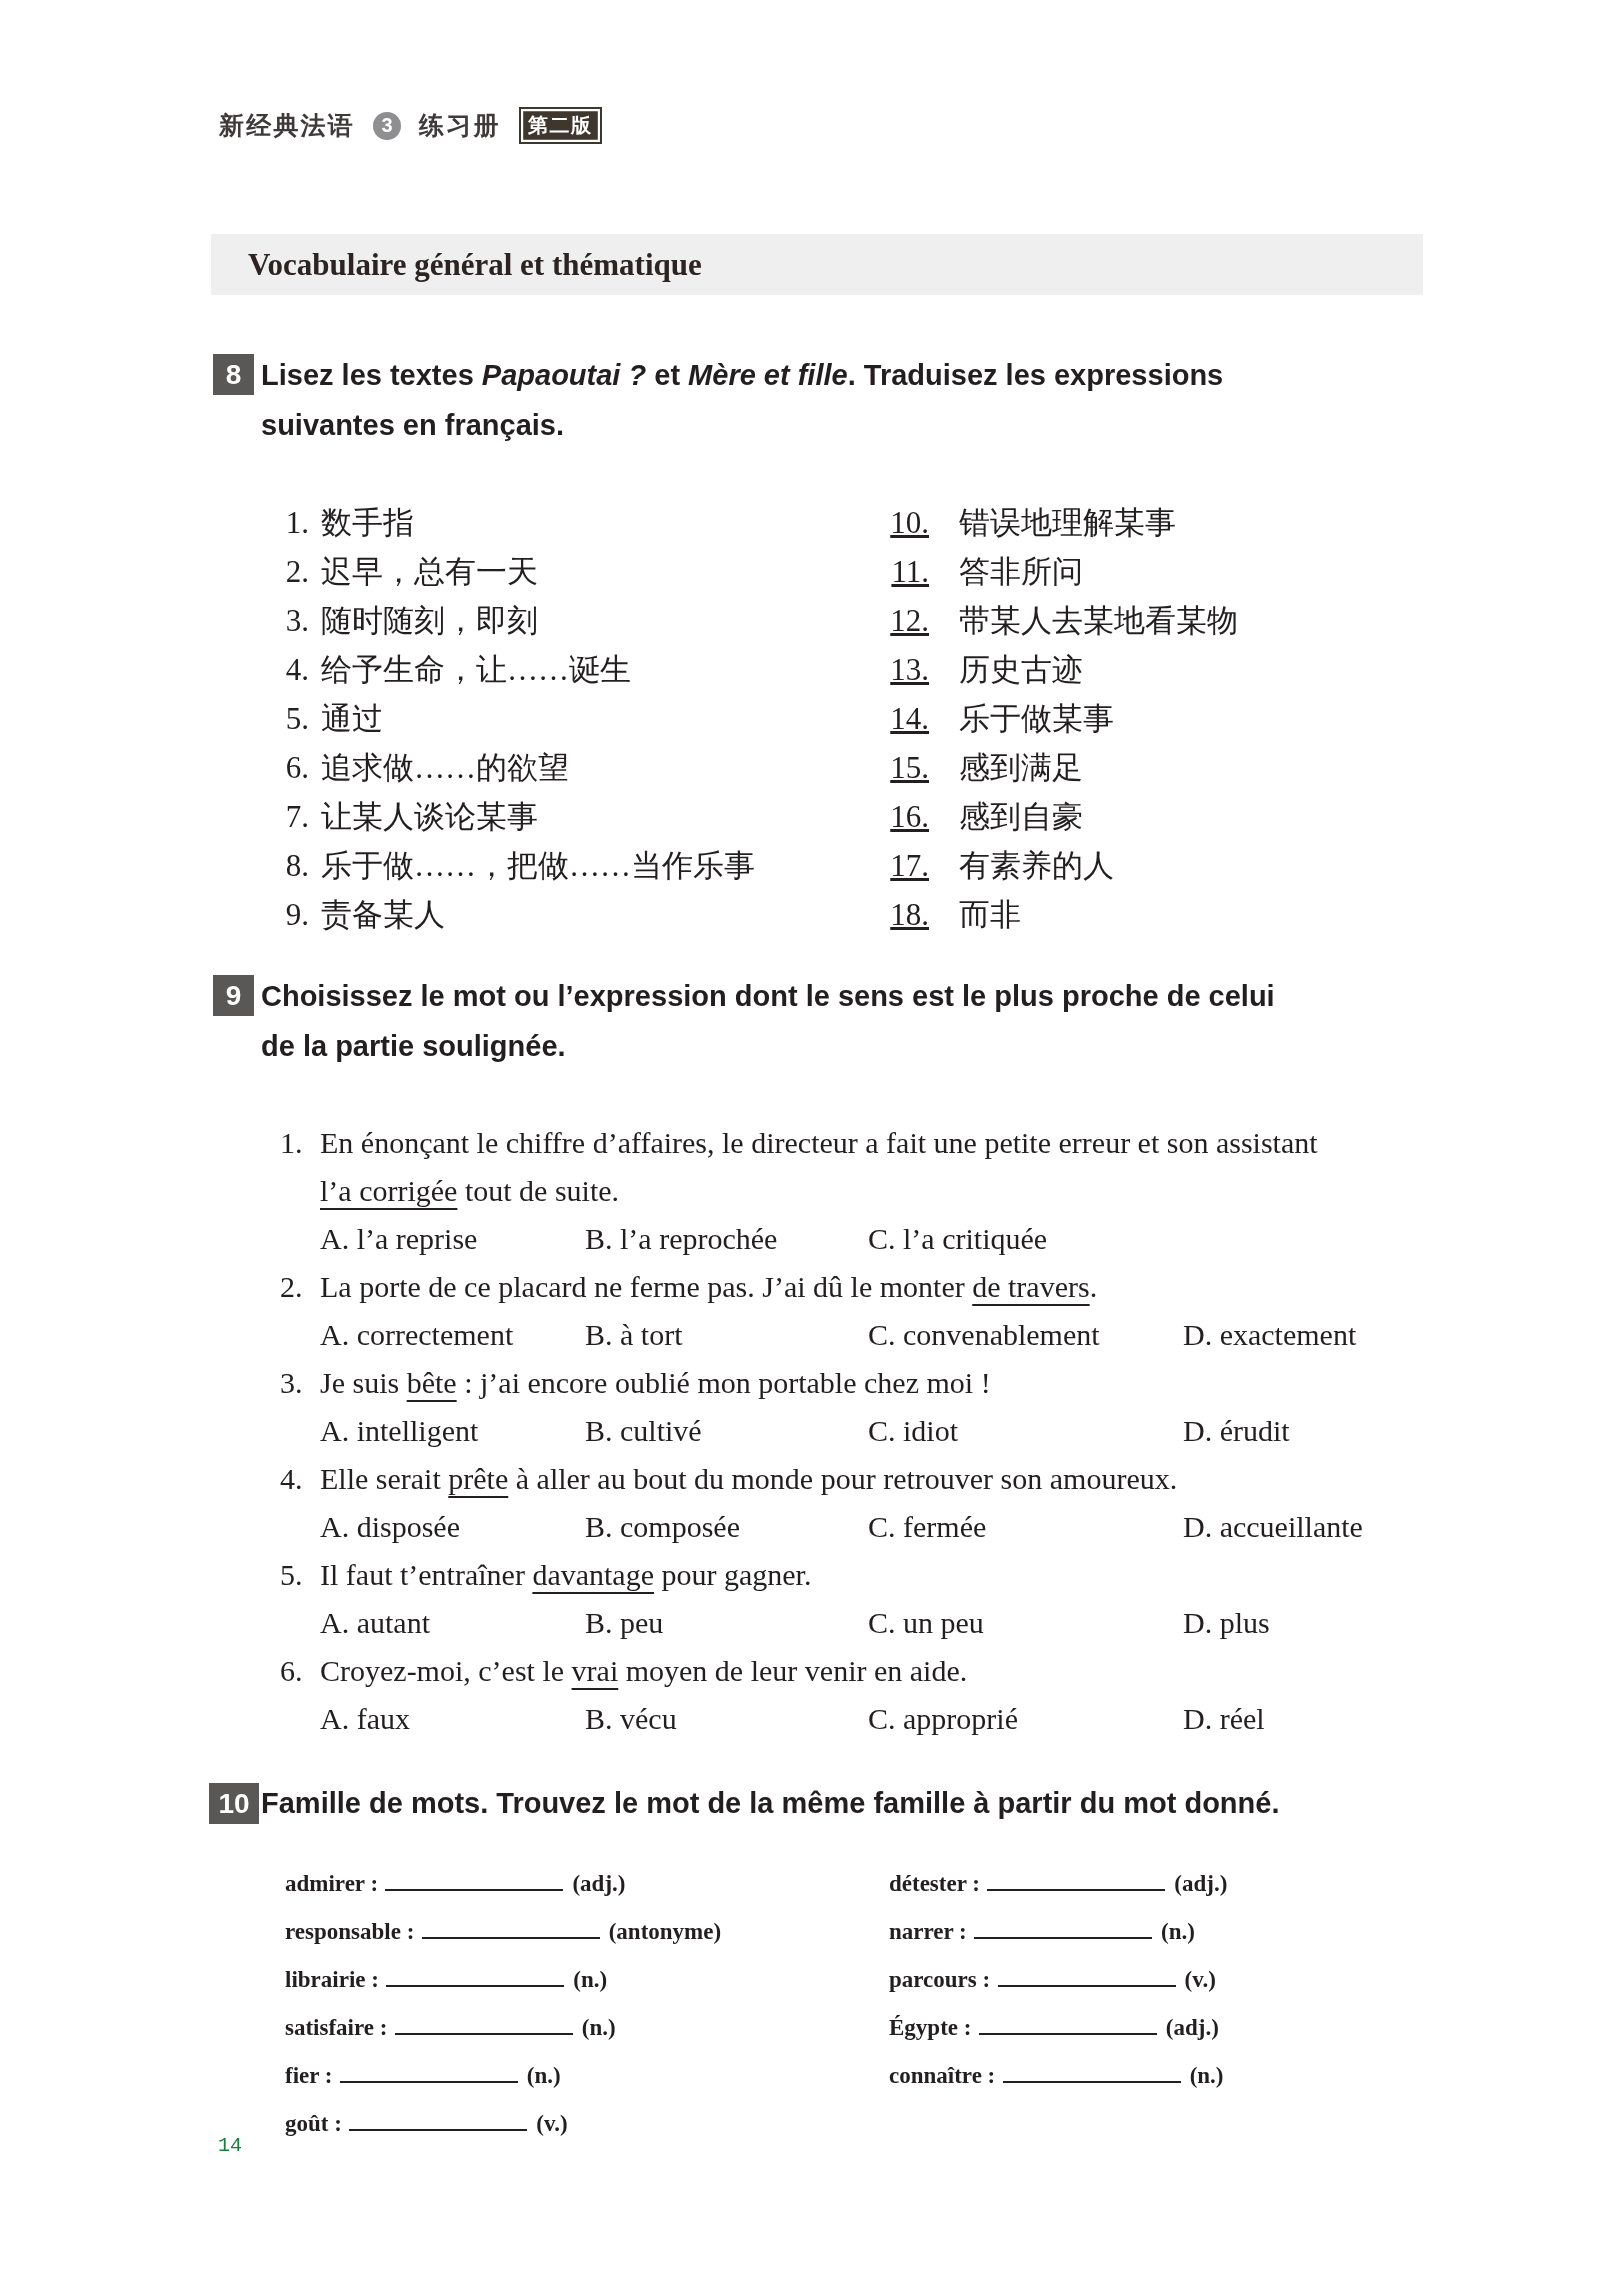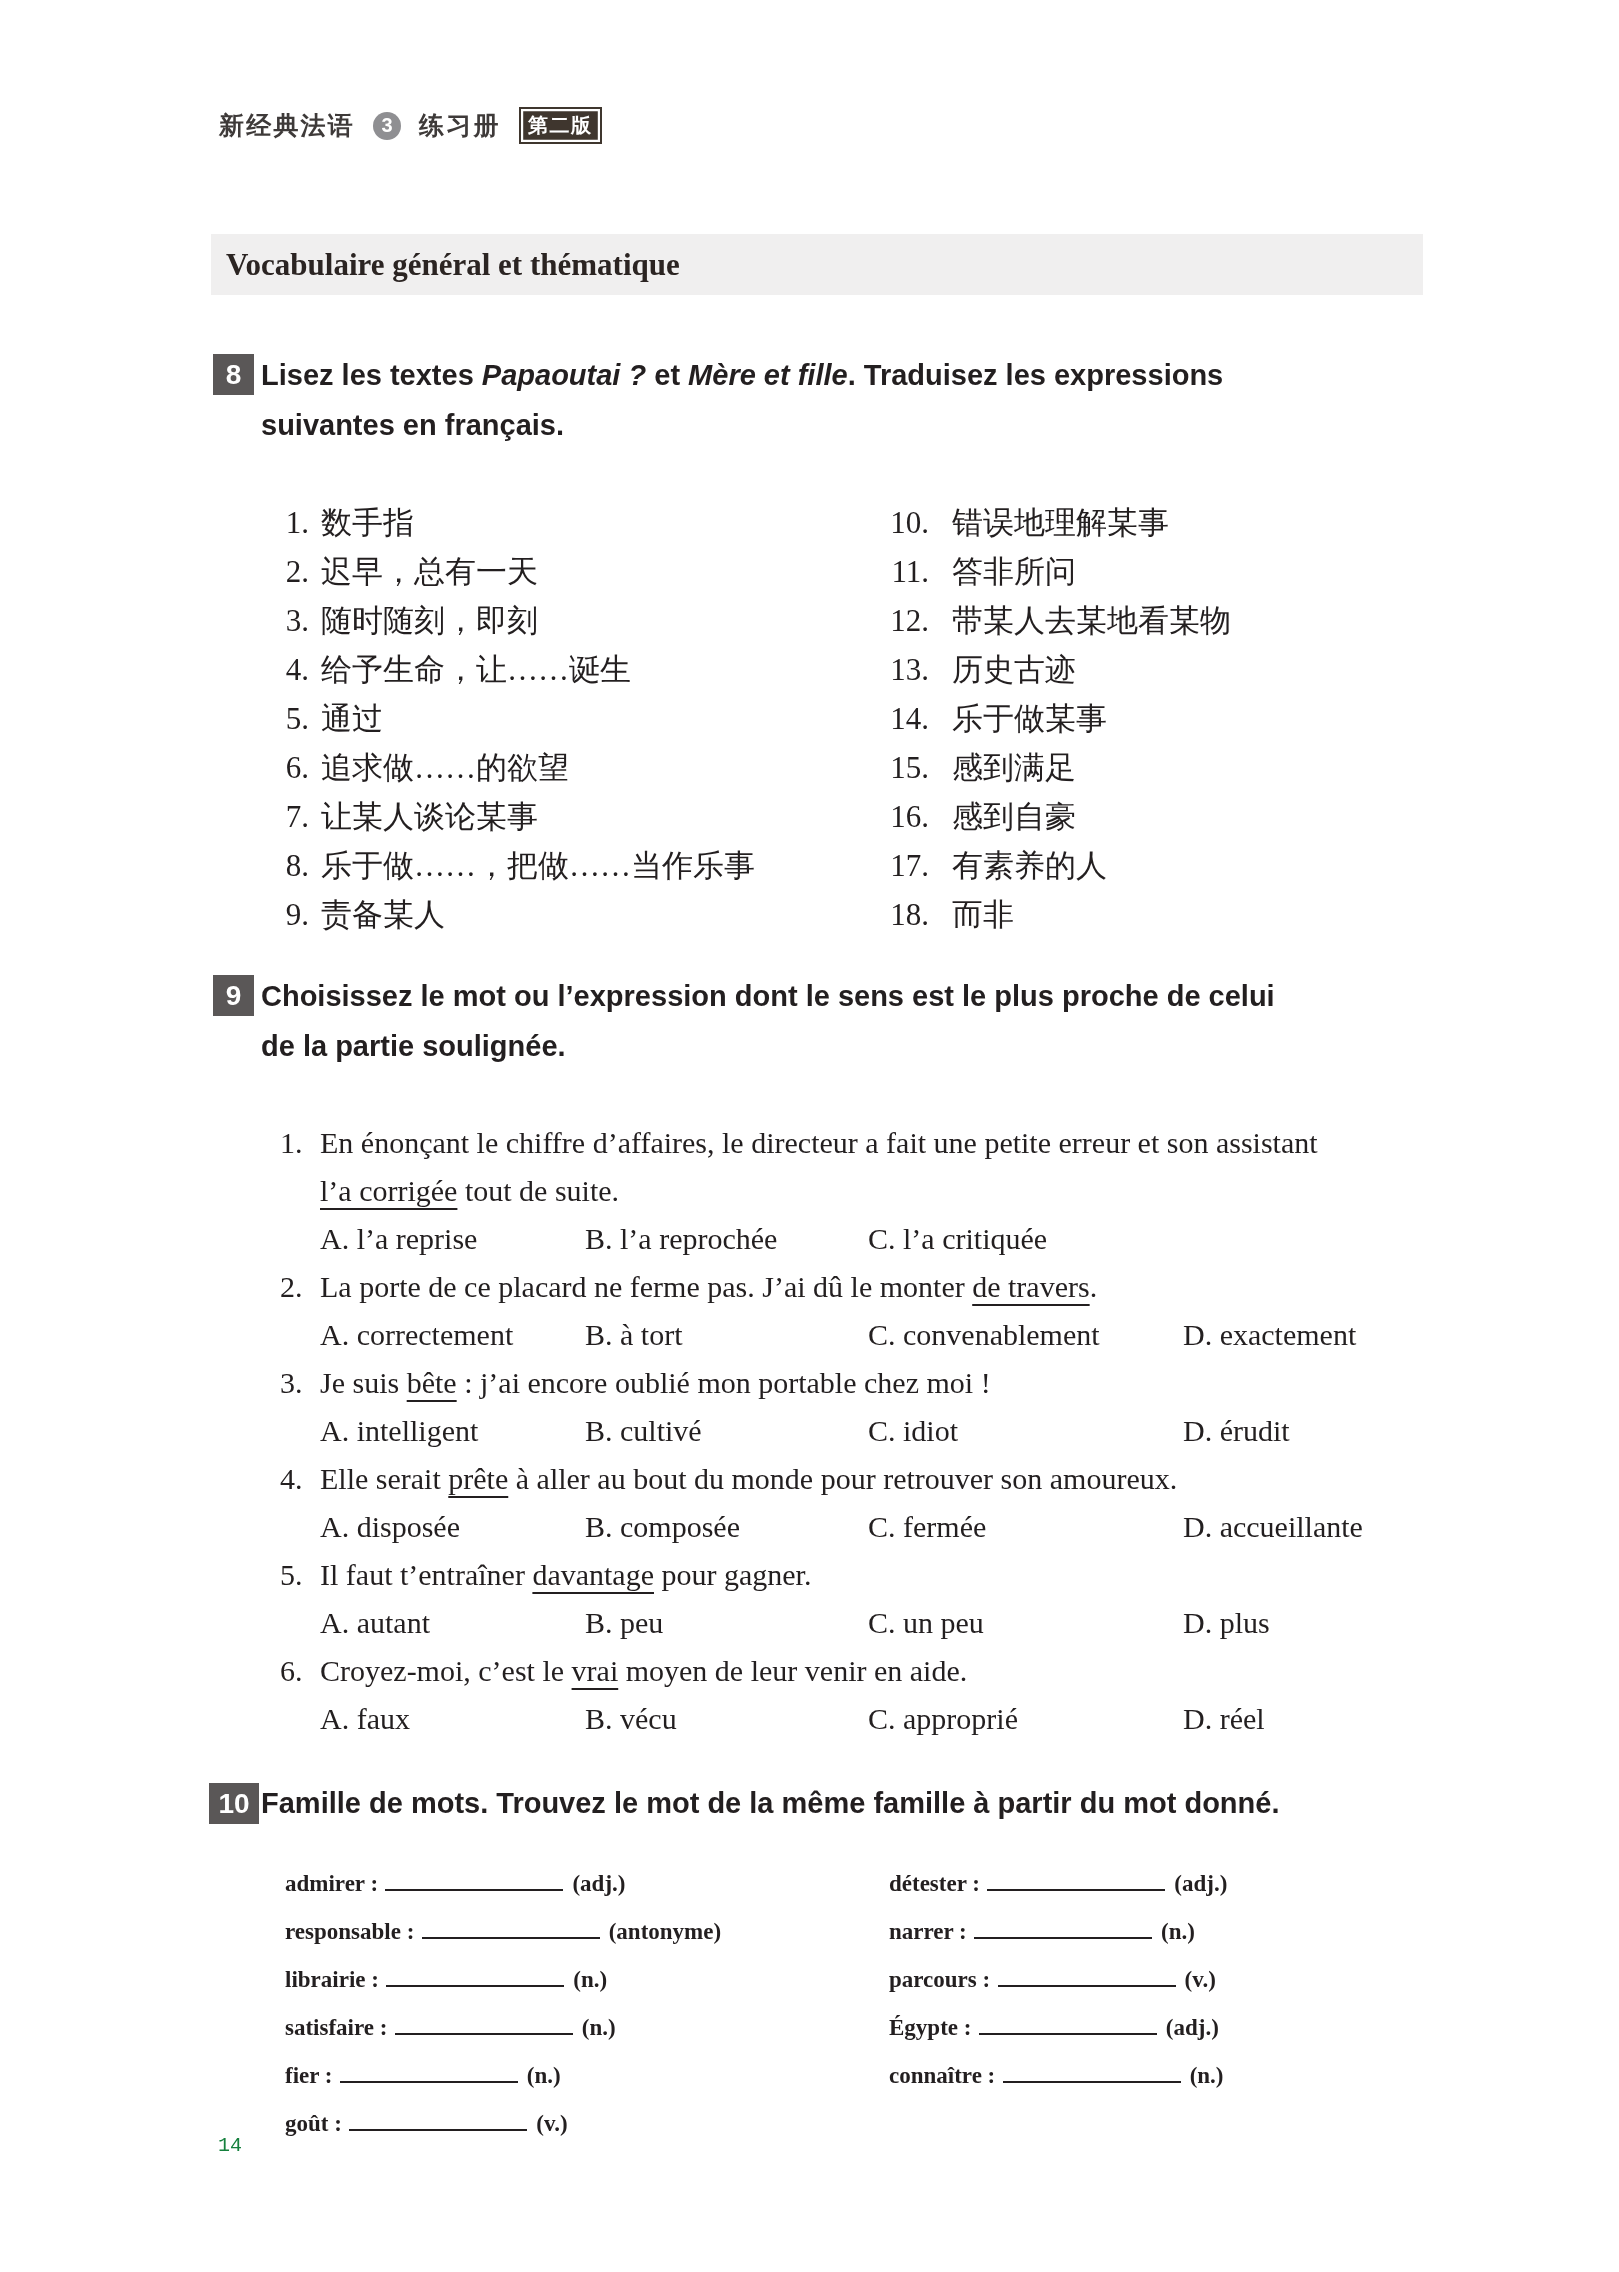--- a/index.html
+++ b/index.html
@@ -12,21 +12,21 @@
   .brand-txt{font-size:25px;font-weight:bold;letter-spacing:2.2px;}
   .vol-circle{width:28px;height:28px;border-radius:50%;background:#8f8f92;color:#fff;
               display:flex;align-items:center;justify-content:center;
               font-size:20px;font-weight:bold;}
   .edition-badge{background:#3f362e;color:#fff;font-size:20px;font-weight:bold;letter-spacing:1.5px;
                  padding:3px 7.4px;box-shadow:inset 0 0 0 2.2px #ffffff;border:2.2px solid #3f362e;}
 
   
   .banner{position:absolute;left:211px;top:234px;width:1212px;height:61px;background:#f0efef;
           display:flex;align-items:center;}
-  .banner-title{font-size:31px;font-weight:bold;color:#2b2422;padding-left:15px;
+  .banner-title{font-size:31px;font-weight:bold;color:#2b2422;padding-left:37px;
                 font-family:"Liberation Serif","DejaVu Serif",serif;}
 
   
   .exnum{position:absolute;background:#5a5757;color:#ffffff;text-align:center;
          font-family:"Liberation Sans","DejaVu Sans",sans-serif;font-weight:bold;
          font-size:28px;height:41px;line-height:41px;}
   .exnum.n8{left:213px;top:354px;width:41px;}
   .exnum.n9{left:213px;top:975px;width:41px;}
   .exnum.n10{left:209px;top:1783px;width:50px;}
   .exhead{position:absolute;left:261px;width:1186px;
@@ -37,21 +37,21 @@
   .exhead.h10{top:1778px;}
   .exhead .it{font-style:italic;}
 
   
   .vcol{position:absolute;top:498px;font-size:31px;}
   .vcol.left{left:279px;width:563px;}
   .vcol.right{left:886px;width:593px;}
   .li8{height:49px;line-height:49px;white-space:nowrap;}
   .linum{display:inline-block;text-align:right;}
   .vcol.left .linum{width:30px;margin-right:12px;}
-  .vcol.right .linum{width:43px;margin-right:23px;}
+  .vcol.right .linum{width:43px;margin-right:30px;text-decoration:underline;}
 
   
   .qwrap{position:absolute;left:280px;top:1119px;width:1193px;font-size:30px;}
   .qline{height:48px;line-height:48px;white-space:nowrap;}
   .qnum{display:inline-block;width:40px;}
   .indent{padding-left:40px;}
   .u{text-decoration:underline;text-decoration-thickness:2.2px;text-underline-offset:7.4px;
      text-decoration-skip-ink:none;}
   .opt{display:inline-block;}
   .opt.o1{width:265px;}

